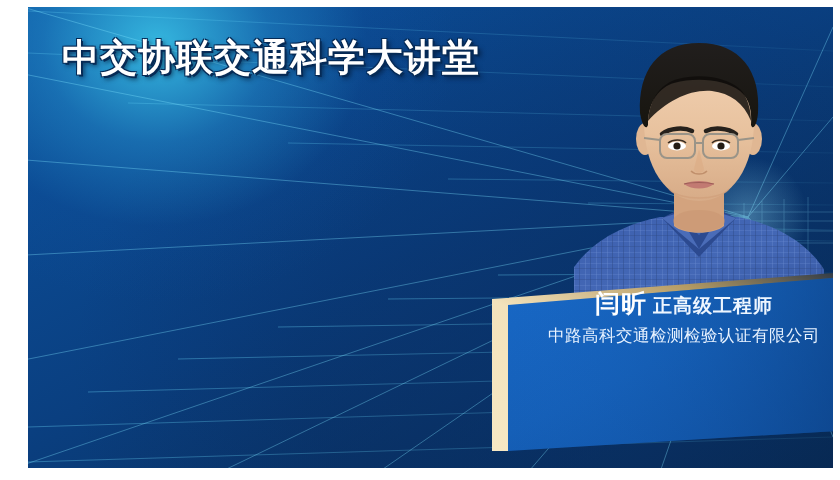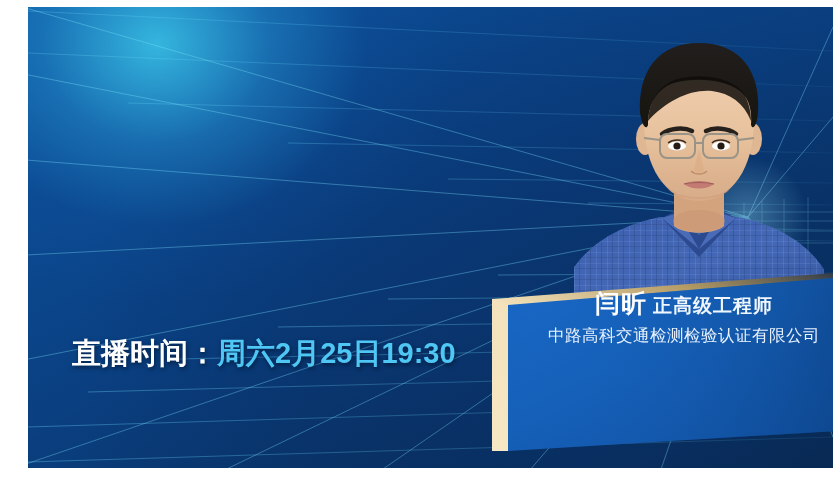--- a/index.html
+++ b/index.html
@@ -308,25 +308,23 @@
           <path d="M 117 150 C 121 154 129 154 133 150" stroke="#c1906c" stroke-width="1.5" fill="none"></path>
 
           <path d="M 110 163 C 118 159 132 159 140 163 C 132 169 118 169 110 163 Z" fill="#c27a72"></path>
           <path d="M 110 163 C 118 161 132 161 140 163" stroke="#9c5c57" stroke-width="1.2" fill="none"></path>
 
           <path d="M 95 168 C 105 180 145 180 155 168" stroke="#cf9d78" stroke-width="1.4" fill="none" opacity="0.6"></path>
         </g>
       </svg>
     </div>
 
-
-
-    <div id="live-time">
-      <span class="label">直播时间：</span><span class="value">周六2月25日19:30</span>
-    </div>
+    <div id="main-title">中交协联交通科学大讲堂</div>
+
+
 
     <div id="speaker-card-group">
       <svg width="380" height="200" viewBox="0 0 380 200" xmlns="http://www.w3.org/2000/svg">
         <defs>
           <linearGradient id="goldEdge" x1="0" y1="1" x2="1" y2="0">
             <stop offset="0%" stop-color="#f6e8c4"></stop>
             <stop offset="42%" stop-color="#f3e2bb"></stop>
             <stop offset="72%" stop-color="#b59b64"></stop>
             <stop offset="100%" stop-color="#1b2b42"></stop>
           </linearGradient>

